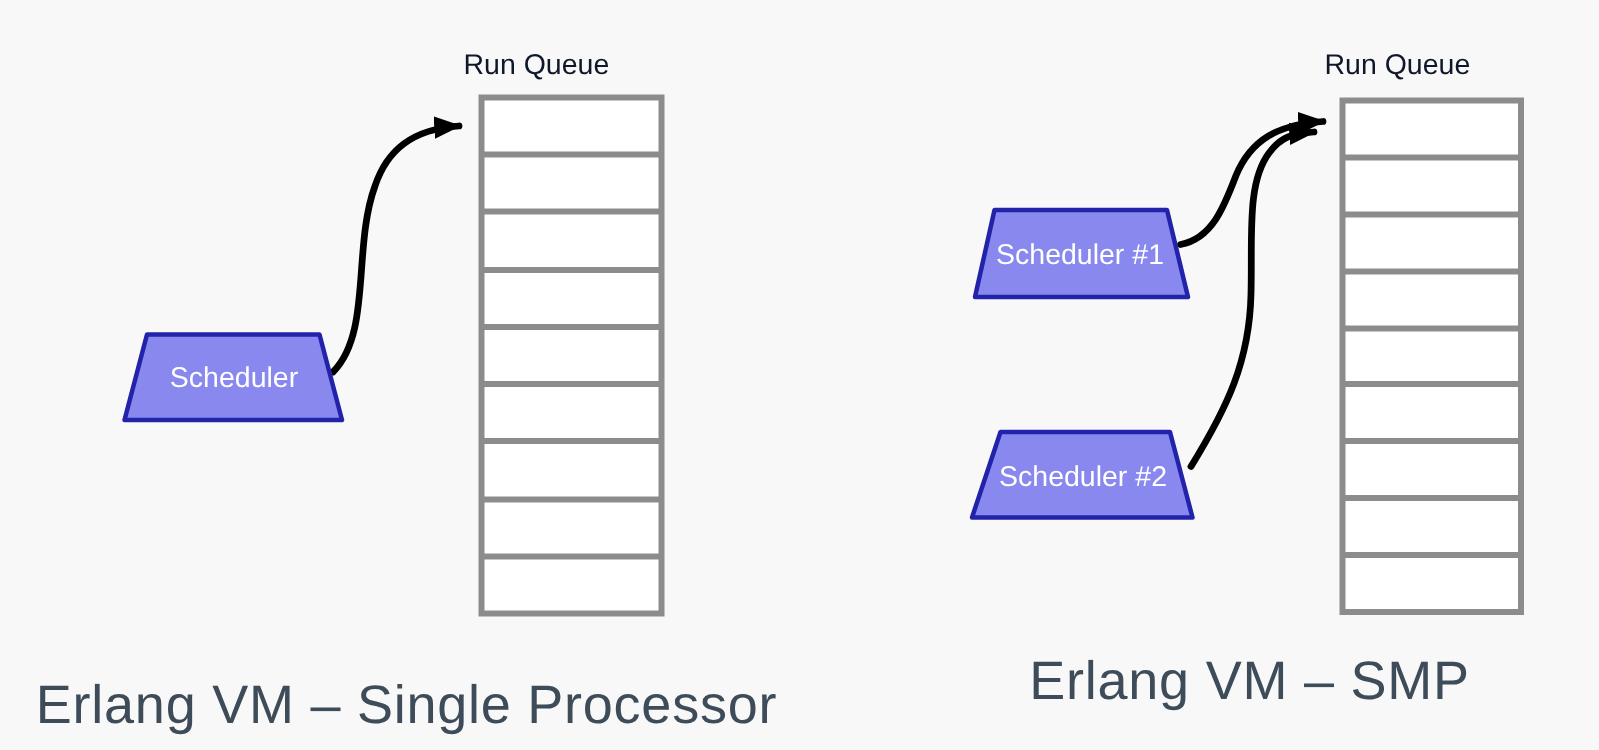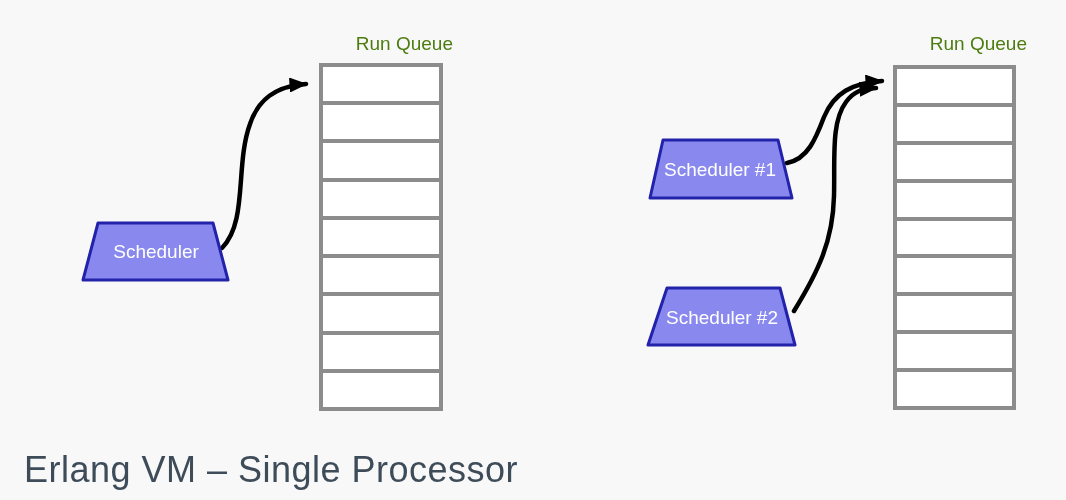--- a/index.html
+++ b/index.html
@@ -22,23 +22,23 @@
     background: #8c8c8c;
     box-sizing: border-box;
     padding: 4px;
     display: flex;
     flex-direction: column;
     gap: 4px;
   }
   .queue .cell { background: #ffffff; flex: 1; }
   .queue-label {
     position: absolute;
-    text-align: right;
+    text-align: left;
     font-size: 19px;
-    color: #4d7c0f;
+    color: #0f172a;
     white-space: nowrap;
   }
   #queue-left  { left: 319px; top: 63px; width: 124px; height: 348px; }
   #queue-right { left: 893px; top: 65px; width: 123px; height: 345px; }
   #queue-label-left  { left: 309px; top: 33px; width: 144px; }
   #queue-label-right { left: 883px; top: 33px; width: 144px; }
   .caption {
     position: absolute;
     text-align: center;
     font-size: 36px;
@@ -115,14 +115,15 @@
     <path class="arrow-path" marker-end="url(#arrowhead)" d="M 794 311 C 818 272, 833 241, 834 196 C 835 158, 831 122, 846 102 C 854 91, 862 89, 876 88"></path>
 
     <polygon class="trapezoid-shape" points="663,140 778,140 792,198 650,198"></polygon>
     <text class="trapezoid-text" x="720" y="176" text-anchor="middle">Scheduler #1</text>
 
     <polygon class="trapezoid-shape" points="667,288 780,288 795,345 648,345"></polygon>
     <text class="trapezoid-text" x="722" y="324" text-anchor="middle">Scheduler #2</text>
   </svg>
 
   <div class="caption" id="caption-left">Erlang VM – Single Processor</div>
+  <div class="caption" id="caption-right">Erlang VM – SMP</div>
 
 </div>
 
 </body></html>

